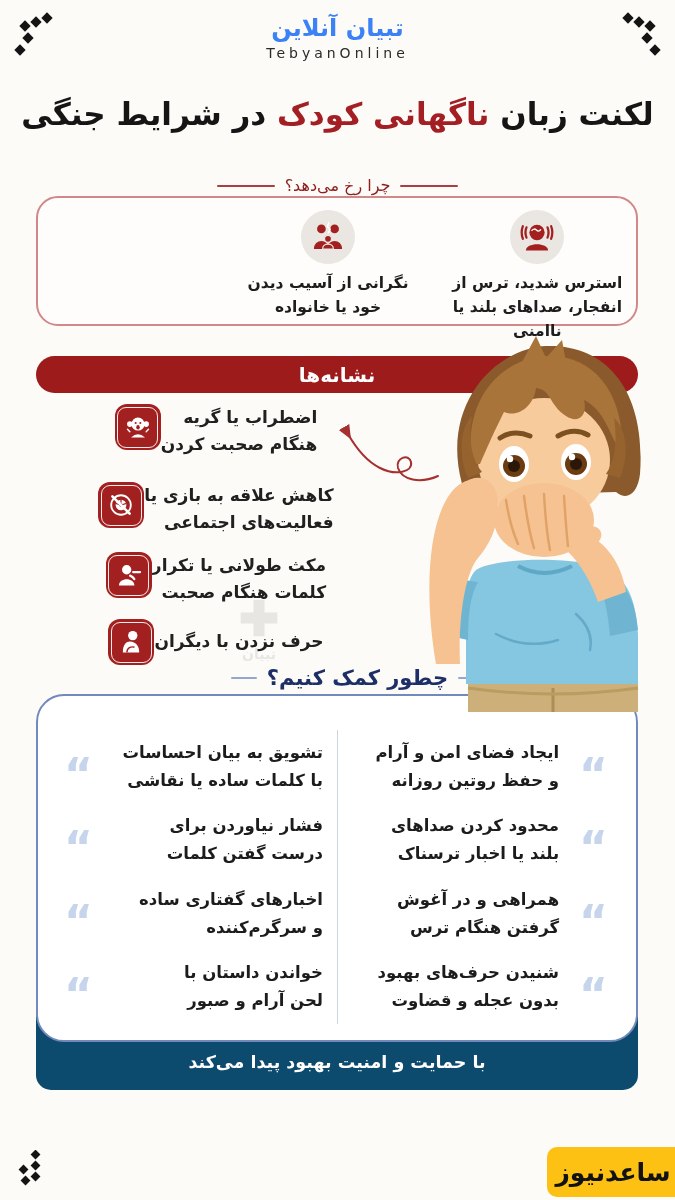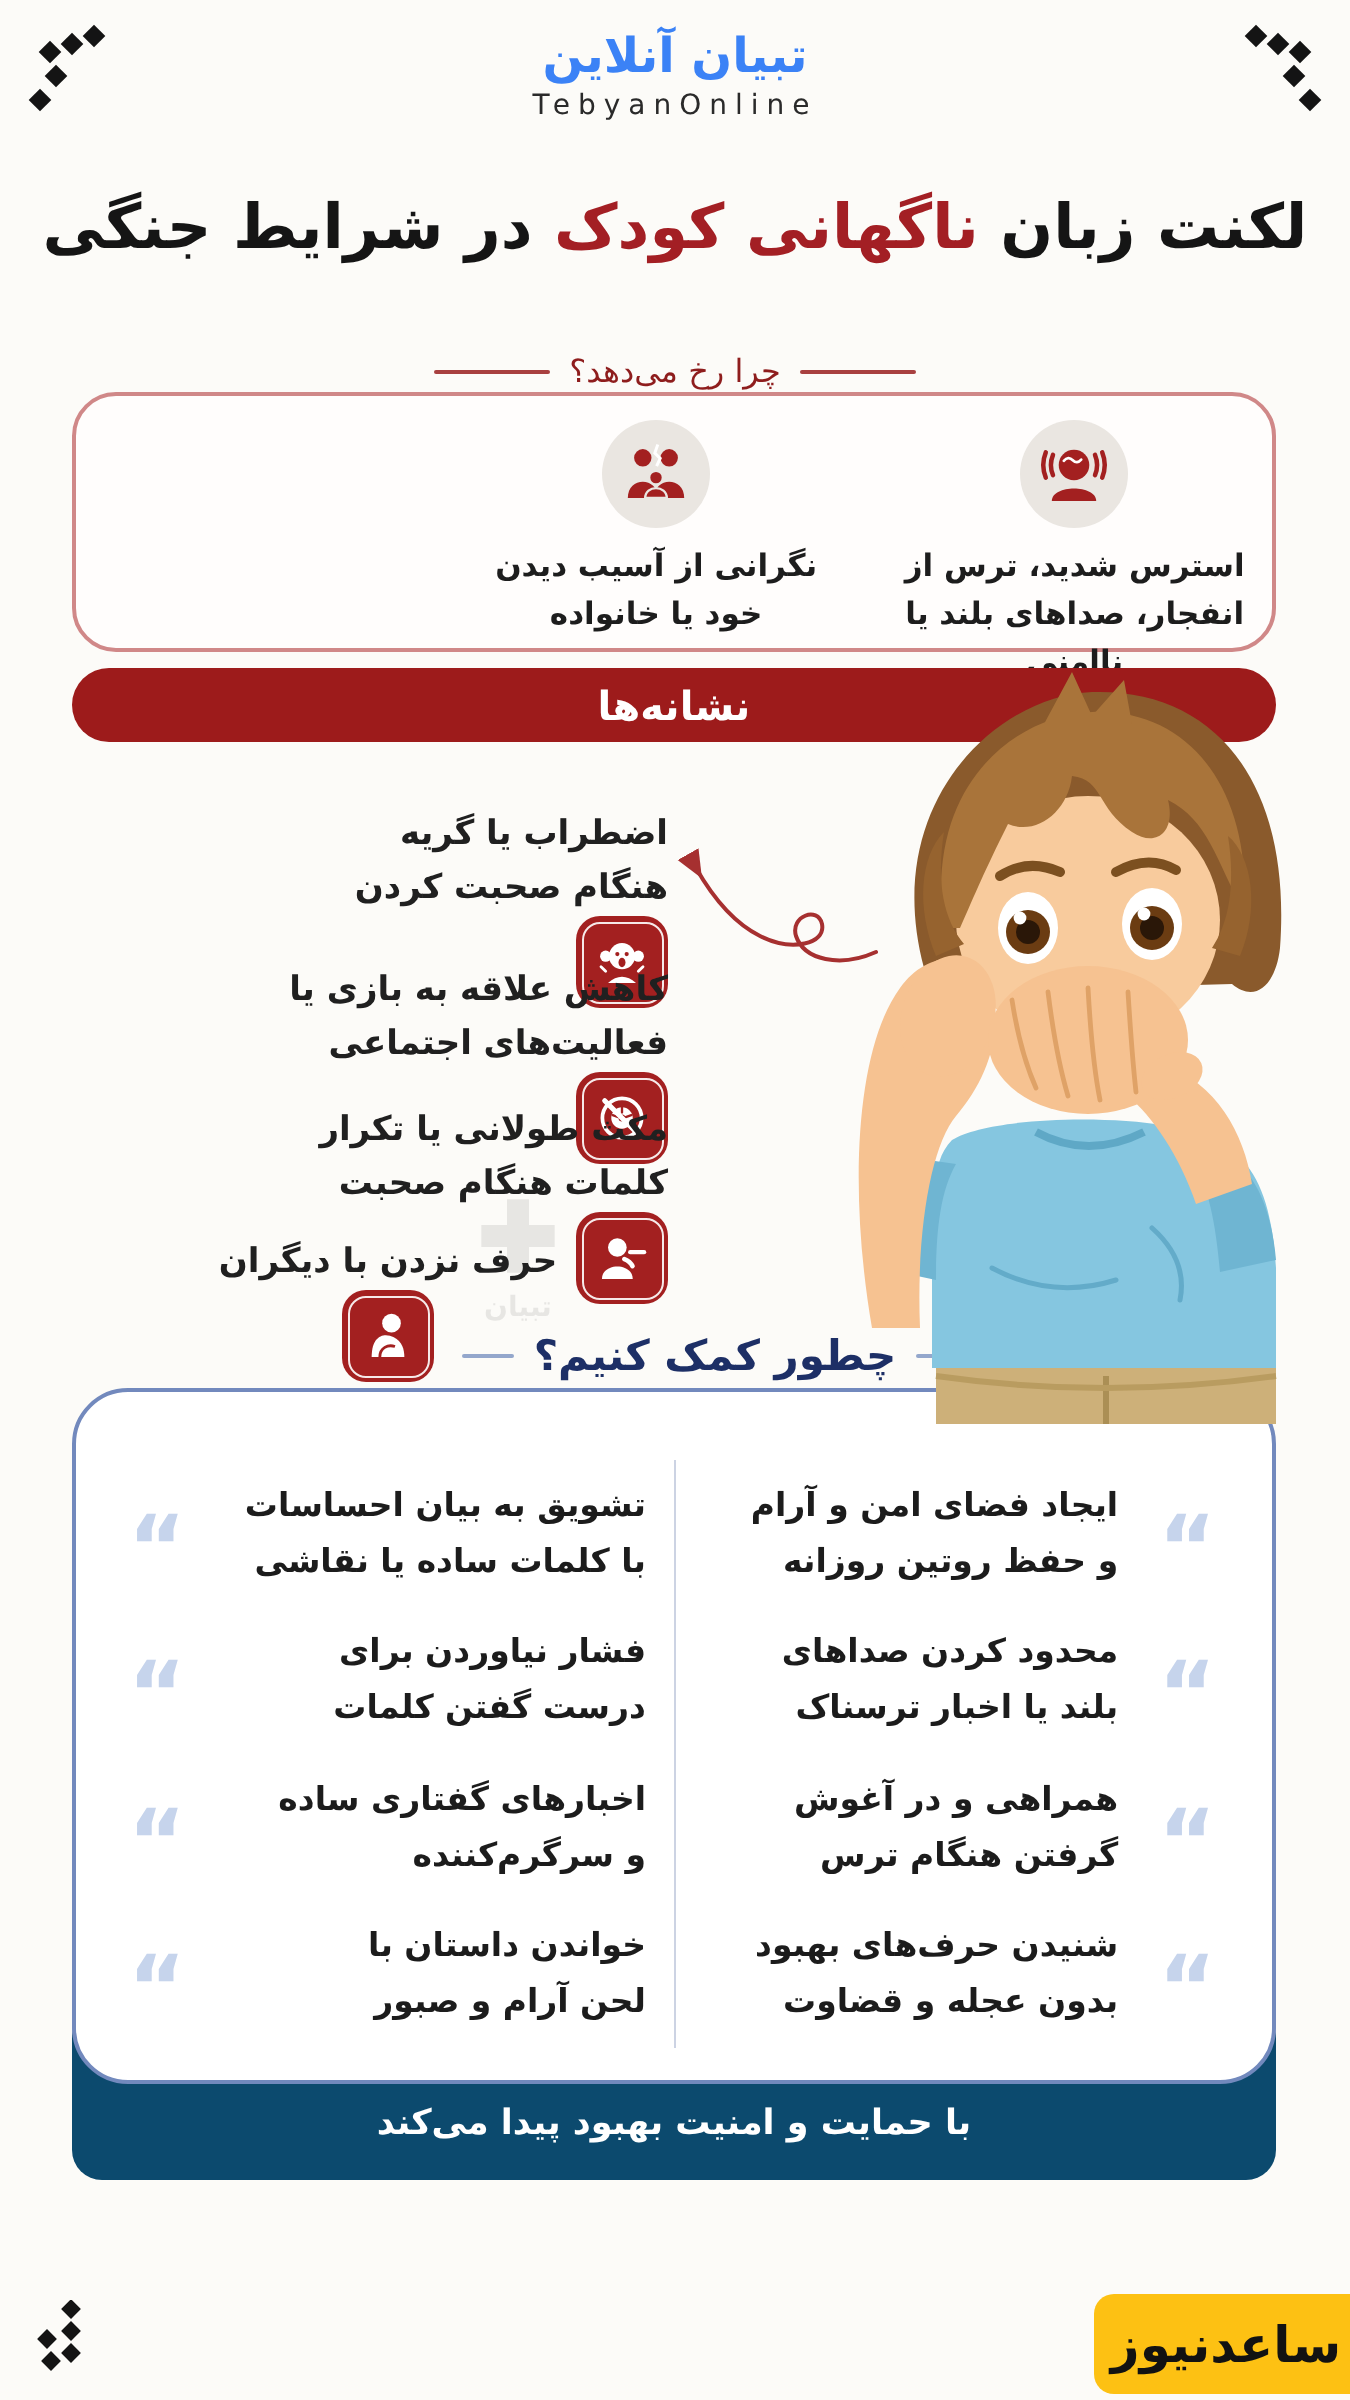--- a/index.html
+++ b/index.html
@@ -44,27 +44,27 @@
   .why-item{ display:flex; flex-direction:column; align-items:center; }
   .why-item:nth-child(1){ width:33%; }
   .why-item:nth-child(2){ width:37%; }
   .why-item:nth-child(3){ width:30%; }
   .why-icon{ width:54px; height:54px; border-radius:50%; background:#eae6e1;
     display:flex; align-items:center; justify-content:center; }
   .why-text{ margin-top:7px; font-size:15.5px; font-weight:700; line-height:1.55;
     text-align:center; white-space:pre-line; color:#1d1d1d; }
 
   
-  .banner{ position:absolute; left:36px; top:334px; width:602px; height:37px;
+  .banner{ position:absolute; left:36px; top:356px; width:602px; height:37px;
     background:#9d1b1b; border-radius:19px; color:#fff; font-size:20px; font-weight:700;
     display:flex; align-items:center; justify-content:center; z-index:1; }
 
   
-  .sign-row{ position:absolute; left:54px; width:280px; display:flex; direction:rtl;
-    justify-content:flex-start; align-items:flex-start; z-index:2;flex-direction:column; }
+  .sign-row{ position:absolute; left:76px; width:280px; display:flex; direction:rtl;
+    justify-content:center; align-items:flex-start; z-index:2; }
   .sr1{ top:404px; } .sr2{ top:482px; } .sr3{ top:552px; }
   .sr4{ top:618px; align-items:center; height:48px; }
   .sign-text{ font-size:17px; font-weight:700; line-height:1.6; text-align:right;
     white-space:pre-line; color:#202020; }
   .sign-icon{ position:relative; width:46px; height:46px; border-radius:12px;
     background:#a32020; flex:0 0 46px; display:flex; align-items:center; justify-content:center; }
   .sign-icon::after{ content:""; position:absolute; inset:2.5px; border:1.5px solid rgba(255,255,255,.9);
     border-radius:9px; pointer-events:none; }
 
   

